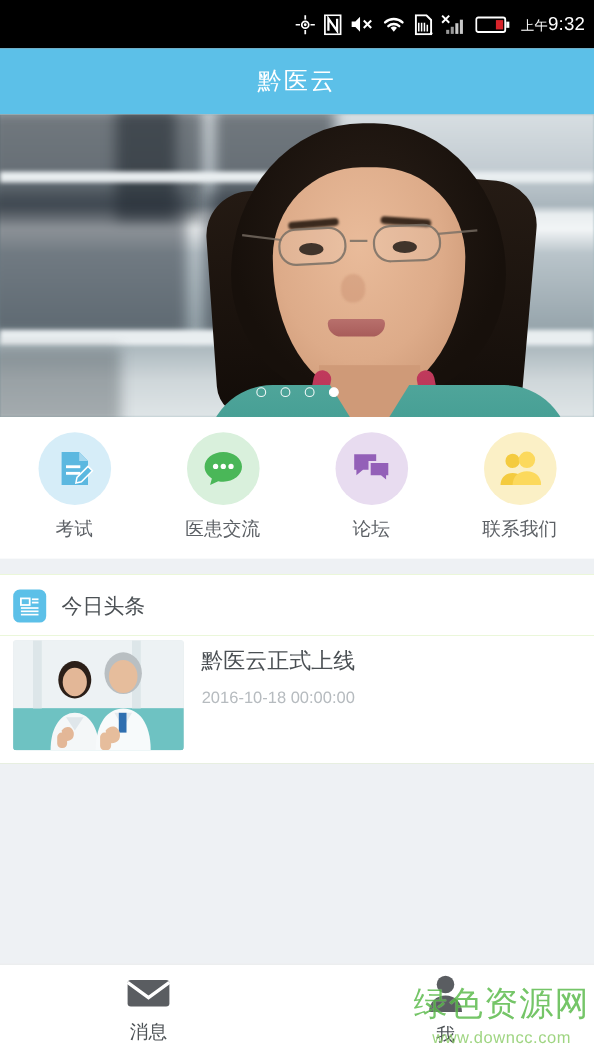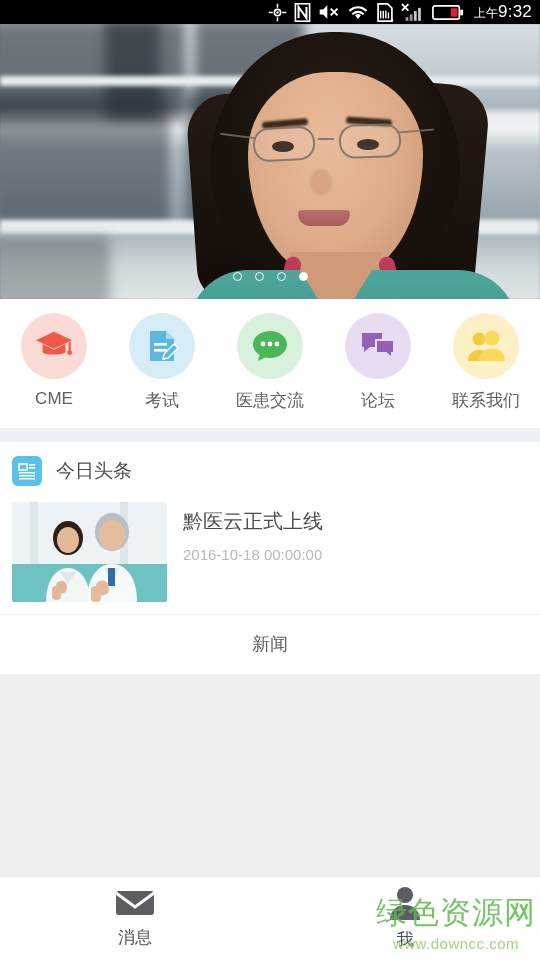--- a/index.html
+++ b/index.html
@@ -6,21 +6,21 @@
   html, body {
     width: 540px; height: 960px;
     font-family: "Liberation Sans", "DejaVu Sans", sans-serif;
     background: #eef1f4;
     overflow: hidden;
   }
   .phone { position: relative; width: 540px; height: 960px; background: #eef1f4; }
 
   
   .statusbar {
-    height: 24px; background: #000; color: #fff;
+    height: 44px; background: #000; color: #fff;
     display: flex; align-items: center; justify-content: flex-end;
     padding-right: 8px; gap: 7px;
   }
   .statusbar .icn { display: flex; align-items: center; justify-content: center; }
   .statusbar svg { display: block; }
   .clock { font-size: 17px; color: #fff; letter-spacing: .2px; margin-left: 3px;
            font-family: "Liberation Sans", sans-serif; white-space: nowrap;}
   .clock .ampm { font-size: 12px; }
 
   
@@ -113,21 +113,21 @@
                   display:flex; align-items:center; justify-content:center; }
   .sec-head .stitle { font-size: 19px; color: #4c5155; }
 
   
   .news { display: flex; gap: 16px; padding: 4px 12px 12px 12px; background: #fff; align-items: flex-start;}
   .thumb { width: 155px; height: 100px; border-radius: 3px; overflow: hidden; position: relative;
            flex: 0 0 auto; background: #dfe7ea; }
   .thumb .wall { position:absolute; inset:0;
      background: linear-gradient(to bottom, #eef3f5 0%, #e6edf0 62%, #74c4c4 62%, #5fbcbd 100%); }
   .thumb .dr { position: absolute; bottom: 0; }
-  .news .txt { padding-top: 6px; }
+  .news .txt { padding-top: 6px; text-align: center; }
   .news .h { font-size: 20px; color: #4a4f53; line-height: 1.3; }
   .news .d { font-size: 15px; color: #b6bbbf; margin-top: 12px; }
 
   .news-more { text-align: center; padding: 17px 0 18px 0; background: #fff;
                border-top: 1px solid #eceff1; font-size: 18px; color: #5d6166; }
 
   
   .cme-head { display:flex; align-items:center; gap: 12px; padding: 14px 12px 10px 14px; background:#fff; }
   .cme-head .t { font-size: 19px; color: #4c5155; }
   .cme-row { background:#fff; height: 16px; position: relative; overflow:hidden;
@@ -205,20 +205,23 @@
     <span class="icn">
       <svg width="32" height="17" viewBox="0 0 34 18">
         <rect x="1" y="2" width="28" height="14" rx="2" fill="none" stroke="#fff" stroke-width="1.8"></rect>
         <rect x="30" y="6" width="3" height="6" fill="#fff"></rect>
         <rect x="20" y="4.5" width="7" height="9" fill="#d8232a"></rect>
         </svg>
     </span>
     <span class="clock"><span class="ampm">上午</span><span>9:32</span></span>
   </div>
 
+  <div class="appbar">
+    <div class="title">黔医云</div>
+  </div>
 
   <div class="banner">
     <div class="photo">
       <div class="bg-wall"></div>
       <div class="xray" style="left:-10px;  top:-4px;  width:170px; height:100px;"></div>
       <div class="xray" style="left:105px;  top:-4px;  width:80px;  height:100px;"></div>
       <div class="xray" style="left:195px;  top:-4px;  width:110px; height:100px;"></div>
       <div class="shelf" style="top:52px;"></div>
       <div class="xray" style="left:-10px;  top:70px;  width:180px; height:130px; background:rgba(40,48,58,.50);"></div>
       <div class="xray" style="left:185px;  top:70px;  width:105px; height:130px; background:rgba(40,48,58,.50);"></div>
@@ -253,31 +256,20 @@
     <div class="dots">
       <span class="dot"></span>
       <span class="dot"></span>
       <span class="dot"></span>
       <span class="dot on"></span>
     </div>
   </div>
 
   <div class="grid">
 
-    <div class="cell">
-      <div class="bub" style="background:#fadbd5">
-        <svg width="38" height="34" viewBox="0 0 40 34">
-          <path d="M20 2 L39 11 L20 20 L1 11 Z" fill="#f0594a"></path>
-          <path d="M8 15v8c0 4 24 4 24 0v-8l-12 6z" fill="#f0594a"></path>
-          <path d="M36.5 12.4v10" stroke="#f0594a" stroke-width="2.2"></path>
-          <circle cx="36.5" cy="24" r="2.4" fill="#f0594a"></circle>
-          </svg>
-      </div>
-      <div class="lbl">CME</div>
-    </div>
 
     <div class="cell">
       <div class="bub" style="background:#d6edf8">
         <svg width="36" height="36" viewBox="0 0 36 36">
           <path d="M6 3h16l8 8v22H6z" fill="#5cb8e0"></path>
           <path d="M22 3v8h8" fill="#a6d8ef"></path>
           <rect x="10" y="15" width="13" height="2.6" fill="#fff"></rect>
           <rect x="10" y="21" width="13" height="2.6" fill="#fff"></rect>
           <path d="M30 16l4 4-10 10-5 1 1-5z" fill="#5cb8e0" stroke="#fff" stroke-width="1.4"></path>
           </svg>
@@ -362,21 +354,20 @@
           <path d="M84 82c5-6 12-4 13 3 1 7-5 10-11 8z" fill="#e6bd9c"></path>
           <rect x="79" y="84" width="10" height="16" rx="4" fill="#e6bd9c"></rect>
         </svg>
       </div>
       <div class="txt">
         <div class="h">黔医云正式上线</div>
         <div class="d">2016-10-18 00:00:00</div>
       </div>
     </div>
 
-    <div class="news-more">新闻</div>
   </div>
 
   <div class="gap"></div>
 
 
   <div class="tabbar">
     <div class="tab">
       <span>
         <svg width="40" height="30" viewBox="0 0 40 30">
           <rect x="1" y="3" width="38" height="24" rx="3" fill="#5a5d61"></rect>

